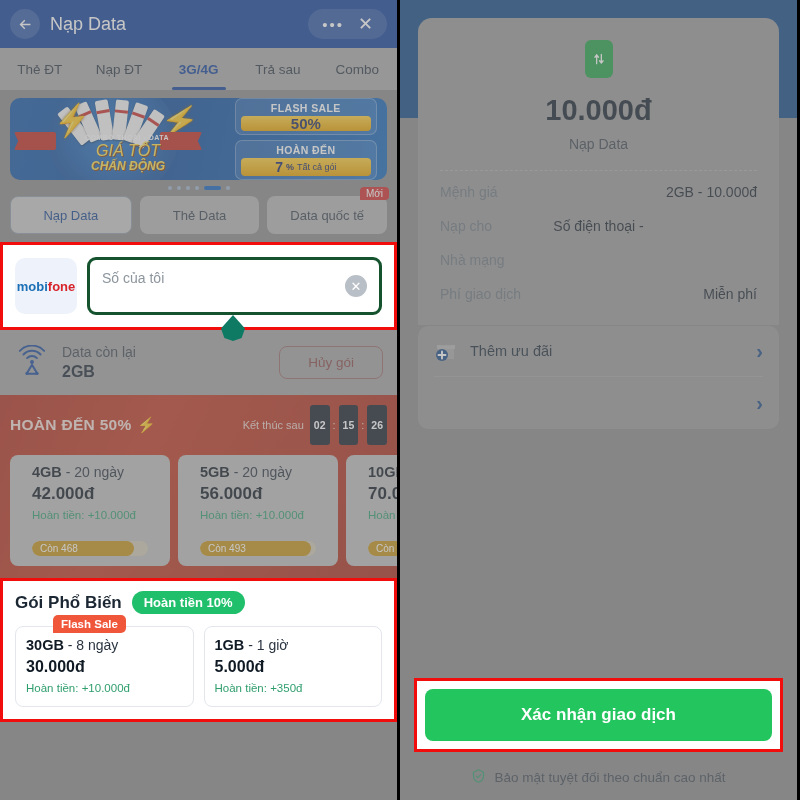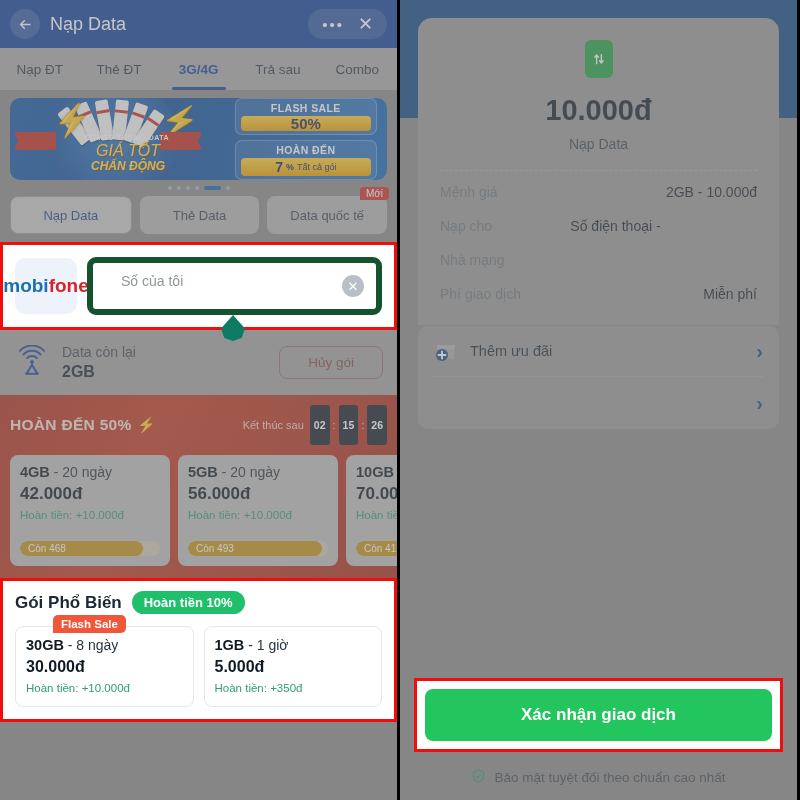--- a/index.html
+++ b/index.html
@@ -154,26 +154,26 @@
     position:relative; z-index:45;
     background:#fff; padding:12px 12px;
     border:3px solid #f20d0d;
     display:flex; align-items:center; gap:10px;
     margin: 0 0 0 0;
   }
   .carrier {
     width:62px; height:56px; border-radius:10px; background:#eef3fb;
     display:flex; align-items:center; justify-content:center;
   }
-  .carrier span { font-size:19px; font-weight:bold; }
+  .carrier span { font-size:13px; font-weight:bold; }
   .carrier .m1 { color:#1b6fb5; }
   .carrier .m2 { color:#d8232a; }
   .ph-field {
-    flex:1; height:58px; border:6px solid #14532d; border-radius:9px;
-    display:flex; align-items:center; padding:0 28px; position:relative;
+    flex:1; height:58px; border:3px solid #14532d; border-radius:9px;
+    display:flex; align-items:center; padding:0 12px; position:relative;
   }
   .ph-field .ph {
     color:#8d959d; font-size:14px; align-self:flex-start; margin-top:10px;
   }
   .clear-ic {
     position:absolute; right:12px; top:50%; transform:translateY(-50%);
     width:22px; height:22px; border-radius:50%; background:#b9bfc6;
     color:#fff; font-size:13px; display:flex; align-items:center; justify-content:center;
   }
   .cursor-drop {
@@ -208,21 +208,21 @@
   .flash-bolt { color:#f5bb3a; font-size:15px; margin-left:6px; }
   .endin { margin-left:auto; display:flex; align-items:center; gap:3px; }
   .endin .lbl { color:#e8cfc8; font-size:11px; margin-right:3px; }
   .tbox {
     background:#17202b; color:#fff; border-radius:3px; font-size:10.5px;
     padding:14px 4px; font-weight:bold;
   }
   .tsep { color:#e8cfc8; font-size:11px; }
   .fs-cards { display:flex; gap:8px; margin-top:10px; }
   .fs-card {
-    background:#bdbdbd; border-radius:8px; padding:9px 10px 10px;
+    background:#bdbdbd; border-radius:8px; padding:9px 22px 10px;
     width:160px; flex:0 0 160px;
   }
   .fs-1 { font-size:14px; color:#2a3440; }
   .fs-1 b { color:#101a24; font-size:14.5px; }
   .fs-2 { font-size:17px; font-weight:bold; color:#101a24; margin-top:4px; }
   .fs-3 { font-size:11.5px; color:#5a646e; margin-top:5px; }
   .fs-3 span { color:#2f9e6d; }
   .fs-bar {
     margin-top:20px; height:15px; border-radius:8px; background:#cfc9b4; overflow:hidden; position:relative;
   }
@@ -282,21 +282,21 @@
     color:#fff; font-size:15px; line-height:1;
   }
   .r-amount {
     text-align:center; font-size:29px; font-weight:bold; color:#14202c; margin-top:16px;
   }
   .r-sub { text-align:center; font-size:14px; color:#3d4852; margin-top:9px; }
   .r-divider { border-top:1px dashed #adadad; margin:18px 0 4px; }
   .r-row { display:flex; align-items:center; padding:9px 0; font-size:14px; }
   .r-k { color:#6e7880; }
   .r-v { margin-left:auto; color:#17222d; }
-  .r-v.center { margin-left:17px; position:absolute; left:50%; transform:translateX(-50%); }
+  .r-v.center { margin-left:0; position:absolute; left:50%; transform:translateX(-50%); }
   .r-rowrel { position:relative; }
 
   .r-card2 {
     position:absolute; top:326px; left:18px; right:18px;
     background:#9a9a9a; border-radius:10px; z-index:5;
     padding: 0 16px;
   }
   .r-opt { display:flex; align-items:center; height:50px; }
   .gift-ic { width:26px; height:24px; position:relative; margin-right:10px; }
   .r-opt-label { font-size:14.5px; color:#1d2b3a; }
@@ -334,22 +334,22 @@
         </svg>
       </div>
       <div class="appbar-title">Nạp Data</div>
       <div class="appbar-actions">
         <span class="dots-ic">•••</span>
         <span class="close-ic">✕</span>
       </div>
     </div>
 
     <div class="tabrow">
+      <div class="tab">Thẻ ĐT</div>
       <div class="tab">Nạp ĐT</div>
-      <div class="tab">Thẻ ĐT</div>
       <div class="tab active">3G/4G</div>
       <div class="tab">Trả sau</div>
       <div class="tab">Combo</div>
     </div>
 
     <div class="banner-wrap">
       <div class="banner">
         <div class="banner-left">
           <div class="ban-ellipse"></div>
           <div class="cards-fan">

